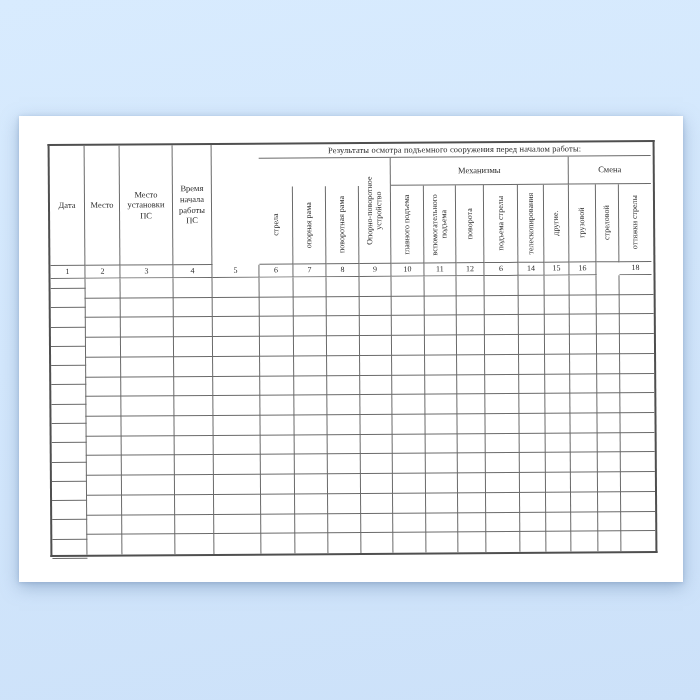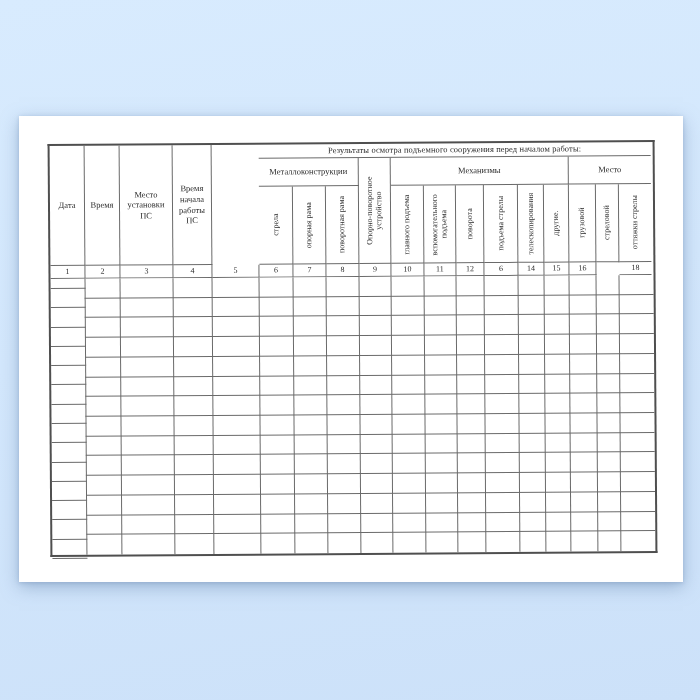--- a/index.html
+++ b/index.html
@@ -59,32 +59,31 @@
 </head>
 <body>
 
 <div class="stage">
   <div class="sheet">
     <div class="tilt">
 
       <div class="hdr" id="hdrGrid">
 
         <div class="hc" style="grid-area:1/1/4/2">Дата</div>
-        <div class="hc" style="grid-area:1/2/4/3">Время</div>
+        <div class="hc" style="grid-area:1/2/4/3">Место</div>
         <div class="hc" style="grid-area:1/3/4/4">Место установки ПС</div>
         <div class="hc" style="grid-area:1/4/4/5">Время начала работы ПС</div>
 
         <div class="hc title-cell no-r" style="grid-area:1/6/2/19">Результаты осмотра подъемного сооружения перед началом работы:</div>
 
-        <div class="hc" style="grid-area:2/6/3/9">Металлоконструкции</div>
         <div class="hc" style="grid-area:2/9/4/10">
           <div class="rot rot-tall">Опорно-поворотное устройство</div>
         </div>
         <div class="hc" style="grid-area:2/10/3/16">Механизмы</div>
-        <div class="hc no-r" style="grid-area:2/16/3/19">Место</div>
+        <div class="hc no-r" style="grid-area:2/16/3/19">Смена</div>
 
         <div class="hc" style="grid-area:3/6/4/7">
             <div class="rot">стрела</div>
           </div>
         <div class="hc" style="grid-area:3/7/4/8">
             <div class="rot">опорная рама</div>
           </div>
         <div class="hc" style="grid-area:3/8/4/9">
             <div class="rot">поворотная рама</div>
           </div>

